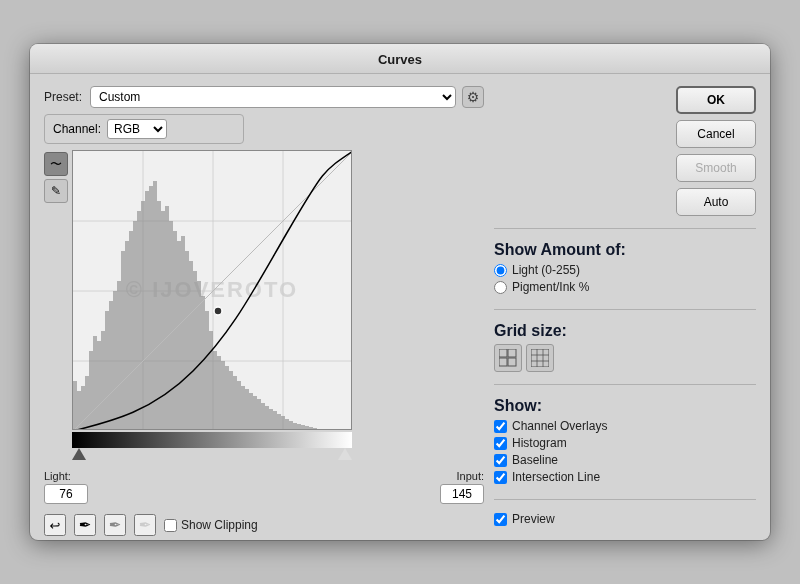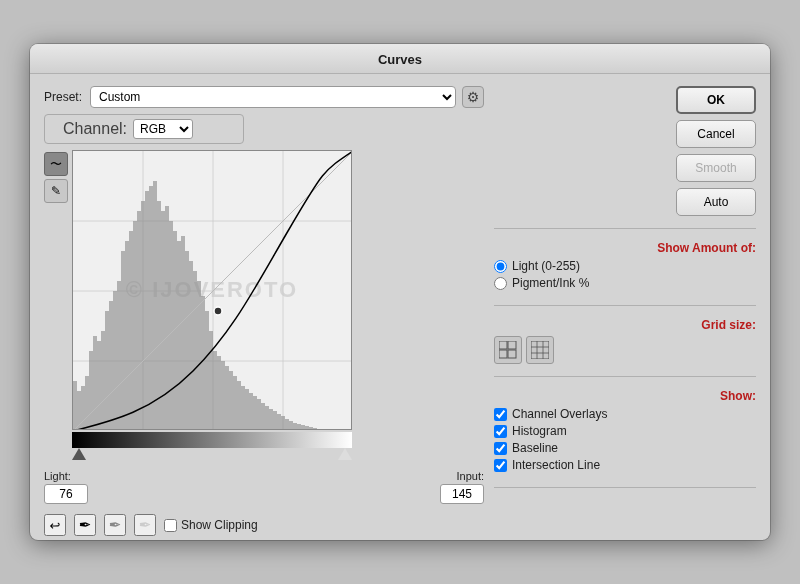--- a/index.html
+++ b/index.html
@@ -80,23 +80,22 @@
       align-items: center;
       gap: 6px;
       border: 1px solid #aaa;
       border-radius: 4px;
       padding: 4px 8px;
       background: #d4d4d4;
       width: fit-content;
       min-width: 200px;
     }
     .channel-label {
-      font-size: 16px;
-      color: #404040;
-      margin-left: 10px;
+      font-size: 12px;
+      color: #000000;
     }
     .channel-select {
       height: 20px;
       border: 1px solid #999;
       border-radius: 3px;
       background: white;
       font-size: 12px;
       padding: 0 2px;
     }
     .curve-area {
@@ -271,25 +270,24 @@
       border: 2px solid #666;
     }
     .dialog-btn.disabled {
       color: #aaa;
       cursor: default;
     }
     .show-amount-section {
       border: none;
     }
     .section-title {
-      font-size: 12px;
+      font-size: 16px;
       font-weight: 600;
-      color: #b91c1c;
+      color: #0f172a;
       margin-bottom: 4px;
-      text-align: right;
     }
     .radio-row {
       display: flex;
       align-items: center;
       gap: 5px;
       margin-bottom: 3px;
     }
     .radio-input {
       width: 13px;
       height: 13px;
@@ -594,15 +592,19 @@
           <span class="checkbox-label">Baseline</span>
         </div>
         <div class="checkbox-row">
           <input type="checkbox" class="checkbox-input" checked="" style="">
           <span class="checkbox-label">Intersection Line</span>
         </div>
       </div>
 
       <div class="divider"></div>
 
+      <div class="preview-row">
+        <input type="checkbox" class="checkbox-input" checked="" style="">
+        <span class="checkbox-label">Preview</span>
+      </div>
     </div>
   </div>
 </div>
 
 </body></html>

